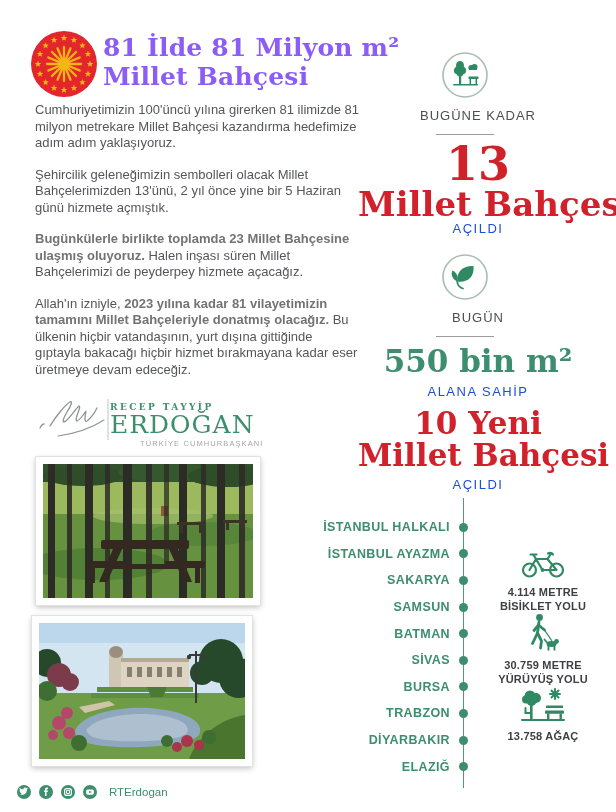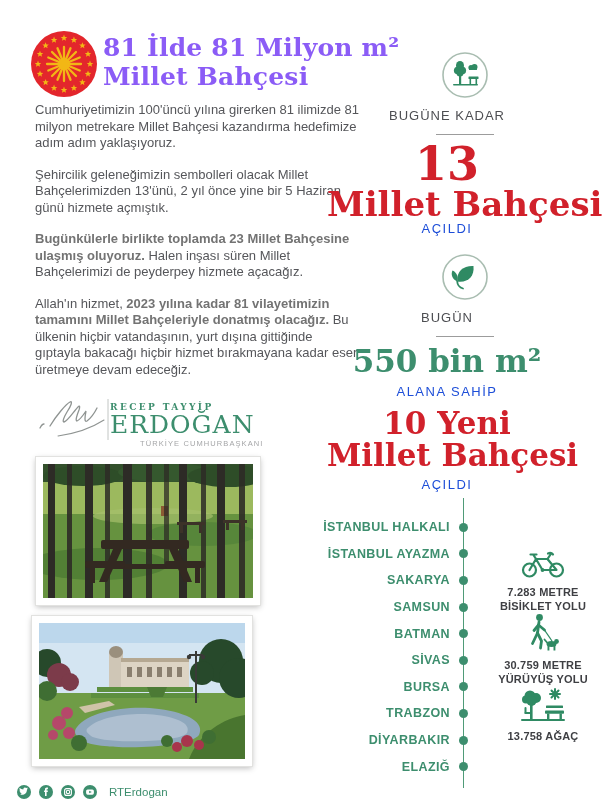--- a/index.html
+++ b/index.html
@@ -26,21 +26,21 @@
   .sig-sub { font-size:7.5px; color:#a5a6a8; letter-spacing:1.1px; padding-left:30px; margin-top:1px; }
 
   
   .photo { position:absolute; background:#fff; padding:7px;
            box-shadow:0 0 0 1px #e2e2e0, 0 2px 6px rgba(0,0,0,.28); }
   .photo1 { left:36px; top:457px; width:224px; height:148px; }
   .photo2 { left:32px; top:616px; width:220px; height:150px; }
   .photo svg { display:block; width:100%; height:100%; }
 
   
-  .rcol-center { position:absolute; left:327px; width:240px; text-align:center; }
+  .rcol-center { position:absolute; left:358px; width:240px; text-align:center; }
   .circle-icon { position:absolute; left:442px; width:46px; height:46px; }
   .kicker { font-size:13px; color:#4d4e52; letter-spacing:1px; }
   .divider { position:absolute; left:436px; width:58px; height:0; border-top:1px solid #9c9c9c; }
   .big-red { font-family:"DejaVu Serif", serif; font-weight:bold; color:#d1212b; white-space:nowrap; }
   .big-green { font-family:"DejaVu Serif", serif; font-weight:bold; color:#3d8e6e; white-space:nowrap; }
   .sub-gray { font-size:13px; color:#1d4ed8; letter-spacing:1.5px; }
 
   
   .city-line { position:absolute; left:463px; top:498px; height:290px; width:0; border-left:1px solid #4f9b78; }
   .city-list { position:absolute; left:280px; top:514px; width:188px; }
@@ -99,21 +99,21 @@
 
   <div class="title">
     <div>81 İlde 81 Milyon m²</div>
     <div>Millet Bahçesi</div>
   </div>
 
   <div class="paras">
     <p><span>Cumhuriyetimizin 100'üncü yılına girerken 81 ilimizde 81 milyon metrekare Millet Bahçesi kazandırma hedefimize adım adım yaklaşıyoruz.</span></p>
     <p><span>Şehircilik geleneğimizin sembolleri olacak Millet Bahçelerimizden 13'ünü, 2 yıl önce yine bir 5 Haziran günü hizmete açmıştık.</span></p>
     <p><b>Bugünkülerle birlikte toplamda 23 Millet Bahçesine ulaşmış oluyoruz.</b><span> Halen inşası süren Millet Bahçelerimizi de peyderpey hizmete açacağız.</span></p>
-    <p><span>Allah'ın hizmet, </span><b>2023 yılına kadar 81 vilayetimizin tamamını Millet Bahçeleriyle donatmış olacağız.</b><span> Bu ülkenin hiçbir vatandaşının, yurt dışına gittiğinde gıptayla bakacağı hiçbir hizmet bırakmayana kadar eser üretmeye devam edeceğiz.</span></p>
+    <p><span>Allah'ın izniyle, </span><b>2023 yılına kadar 81 vilayetimizin tamamını Millet Bahçeleriyle donatmış olacağız.</b><span> Bu ülkenin hiçbir vatandaşının, yurt dışına gittiğinde gıptayla bakacağı hiçbir hizmet bırakmayana kadar eser üretmeye devam edeceğiz.</span></p>
   </div>
 
   <div class="sig-wrap">
     <svg class="sig-scribble" width="78" height="50" viewBox="0 0 78 50">
       <path fill="none" stroke="#8f9492" stroke-width="1.3" stroke-linecap="round" d="M4,34 C5,32 7,30 8,30 M14,32 C20,22 30,10 34,8 C37,6.5 35,12 31,18 C28,23 26,28 28,28 C32,27 38,17 42,13 C44,11 44,13 43,16 C41,21 39,27 41,27 C44,26 48,20 50,17 C49,22 48,29 51,27 C55,24 59,18 61,14"></path>
       <path fill="none" stroke="#8f9492" stroke-width="1.1" stroke-linecap="round" d="M22,42 C36,40 54,35 68,26"></path>
       <line x1="72" y1="5" x2="72" y2="46" stroke="#c2c6c4" stroke-width="1"></line>
     </svg>
     <div class="sig-text">
       <div class="sig-small">RECEP TAYYİP</div>
@@ -316,21 +316,21 @@
       <g fill="none" stroke="#2f8a63" stroke-width="2.2" stroke-linecap="round" stroke-linejoin="round">
         <circle cx="8.5" cy="21" r="6.5"></circle>
         <circle cx="35.5" cy="21" r="6.5"></circle>
         <path d="M8.5,21 L15,10 L26.5,10 L35.5,21 L21.5,21 L15,10"></path>
         <path d="M26.5,10 L29.5,5.5 M27,4.5 C29,3.6 31,4.2 32,5.5"></path>
         <path d="M15,10 L12.5,6 M9.5,5.5 L15.5,5.5"></path>
       </g>
       <circle cx="21.5" cy="21" r="1.9" fill="#2f8a63"></circle>
     </svg>
     <div class="stat-text">
-      <div>7.283 METRE</div>
+      <div>4.114 METRE</div>
       <div>BİSİKLET YOLU</div>
     </div>
   </div>
 
   <div class="stat" style="top:612px">
     <svg width="34" height="40" viewBox="0 0 34 40">
       <circle cx="13.5" cy="5.5" r="3.4" fill="#2f8a63"></circle>
       <g stroke="#2f8a63" stroke-width="2.8" stroke-linecap="round" fill="none">
         <path d="M13,10 L11.5,21"></path>
         <path d="M12.5,13 L18.5,18"></path>

